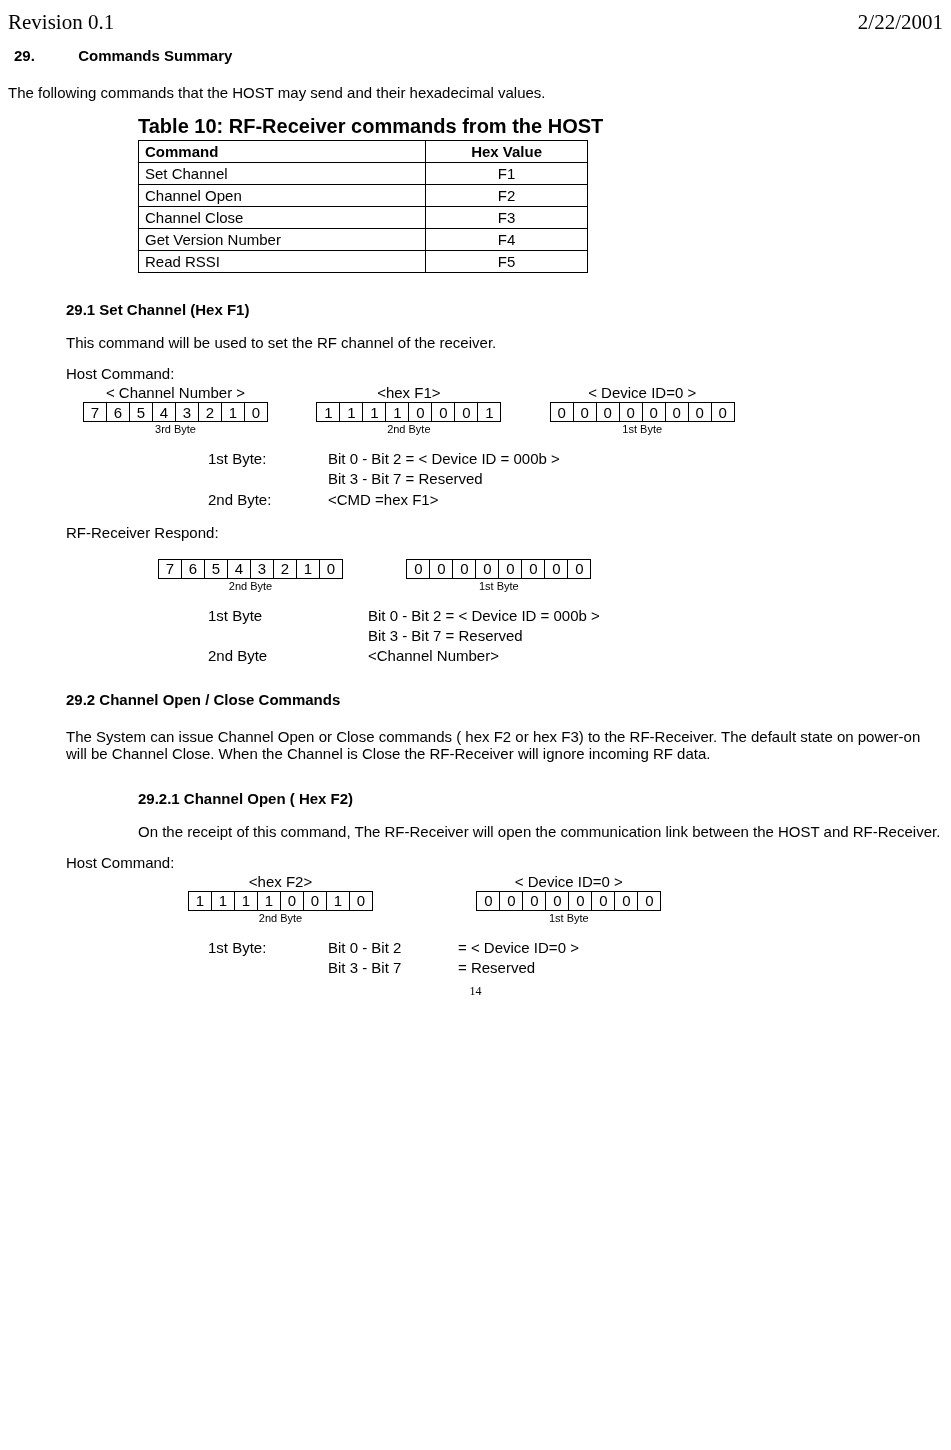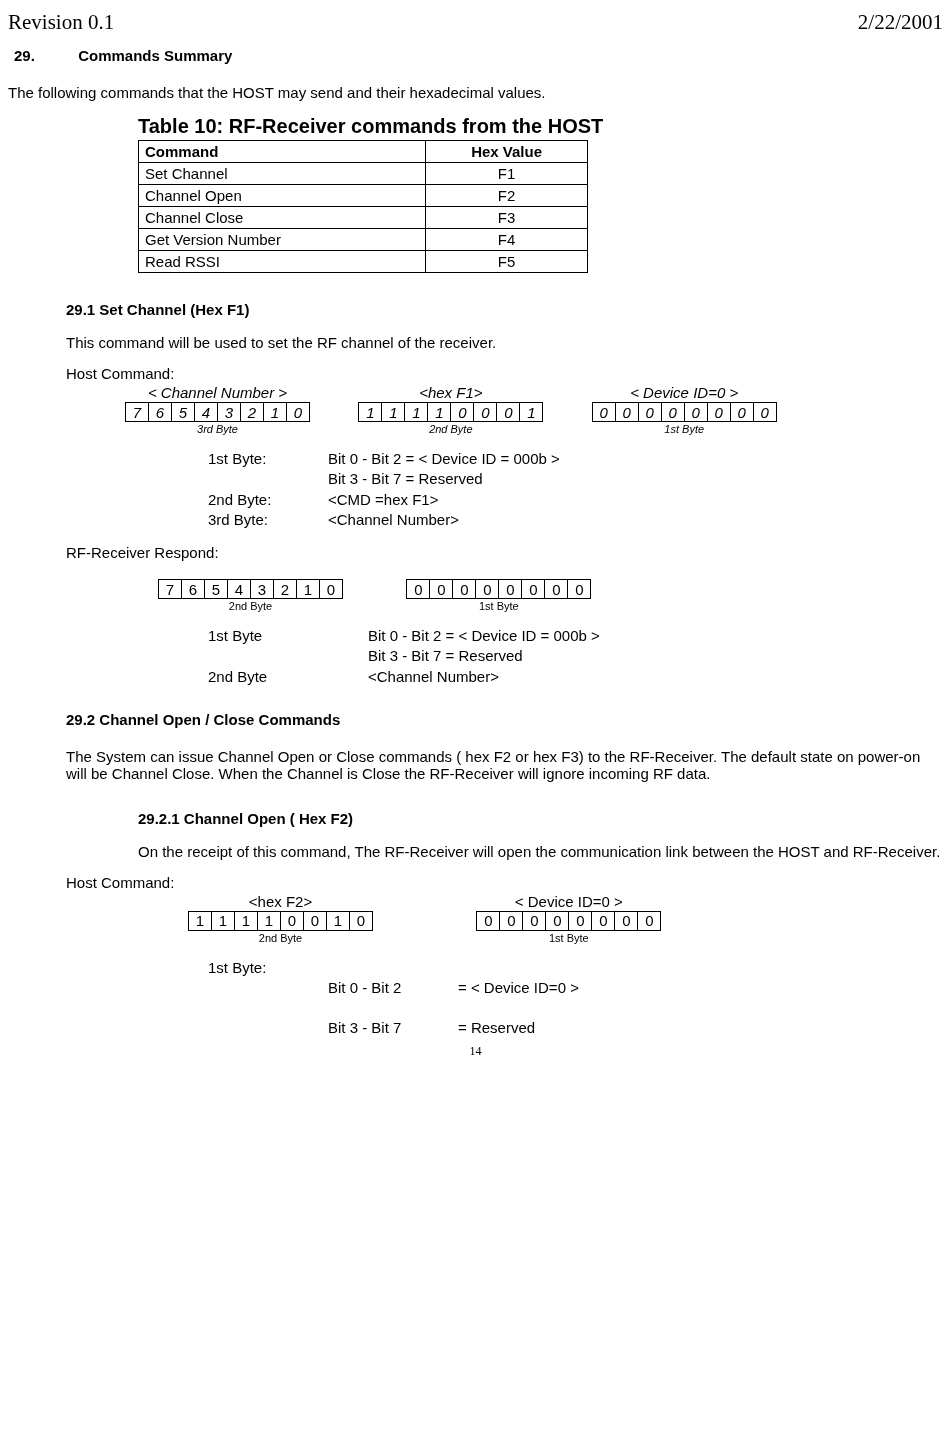--- a/index.html
+++ b/index.html
@@ -57,21 +57,21 @@
     padding: 0;
   }
   .bit-label-below { font-size:11px; margin-top:1px; }
   .gap30 { display:inline-block; width:40px; }
   .gap50 { display:inline-block; width:55px; }
   .desc-table { margin-left: 200px; margin-top:14px; margin-bottom:14px; }
   .desc-table div { line-height:1.35; }
   .desc-col1 { display:inline-block; width:120px; vertical-align:top; }
   .desc-col1b { display:inline-block; width:160px; vertical-align:top; }
   .desc-col2 { display:inline-block; }
-  .desc-col2a { display:inline-block; width:130px;margin-top:20px; }
+  .desc-col2a { display:inline-block; width:130px; }
   .pgnum { text-align:center; font-family:"Times New Roman", serif; font-size:12px; margin-top:6px; }
 </style>
 </head>
 <body>
 
 <div class="hdr">
   <span>Revision 0.1</span>
   <span>2/22/2001</span>
 </div>
 
@@ -112,21 +112,21 @@
         <td>Read RSSI</td>
         <td class="center">F5</td>
       </tr>
 </tbody>
   </table>
 
 <div class="sub-title">29.1 Set Channel (Hex F1)</div>
 <p class="para ind1">This command will be used to set the RF channel of the receiver.</p>
 <div class="ind1">Host Command:</div>
 
-<div style="margin-left:117px; margin-top:2px;font-style:italic;">
+<div style="margin-left:75px; margin-top:2px;">
   <span class="bit-group">
     <div class="bit-label-above">&lt; Channel Number &gt;</div>
     <table class="bits">
         <tbody>
           <tr>
       <td>7</td>
             <td>6</td>
             <td>5</td>
             <td>4</td>
             <td>3</td>
@@ -175,21 +175,20 @@
         </tbody>
       </table>
     <div class="bit-label-below">1st Byte</div>
   </span>
 </div>
 
 <div class="desc-table">
   <div><span class="desc-col1">1st Byte:</span><span class="desc-col2">Bit 0 - Bit 2 = &lt; Device ID = 000b &gt;</span></div>
   <div><span class="desc-col1"></span><span class="desc-col2">Bit 3 - Bit 7 = Reserved</span></div>
   <div><span class="desc-col1">2nd Byte:</span><span class="desc-col2">&lt;CMD =hex F1&gt;</span></div>
-  <div><span class="desc-col1">3rd Byte:</span><span class="desc-col2">&lt;Channel Number&gt;</span></div>
 </div>
 
 <div class="ind1" style="margin-bottom:18px;">RF-Receiver Respond:</div>
 
 <div style="margin-left:150px;">
   <span class="bit-group">
     <table class="bits">
         <tbody>
           <tr>
       <td>7</td>

